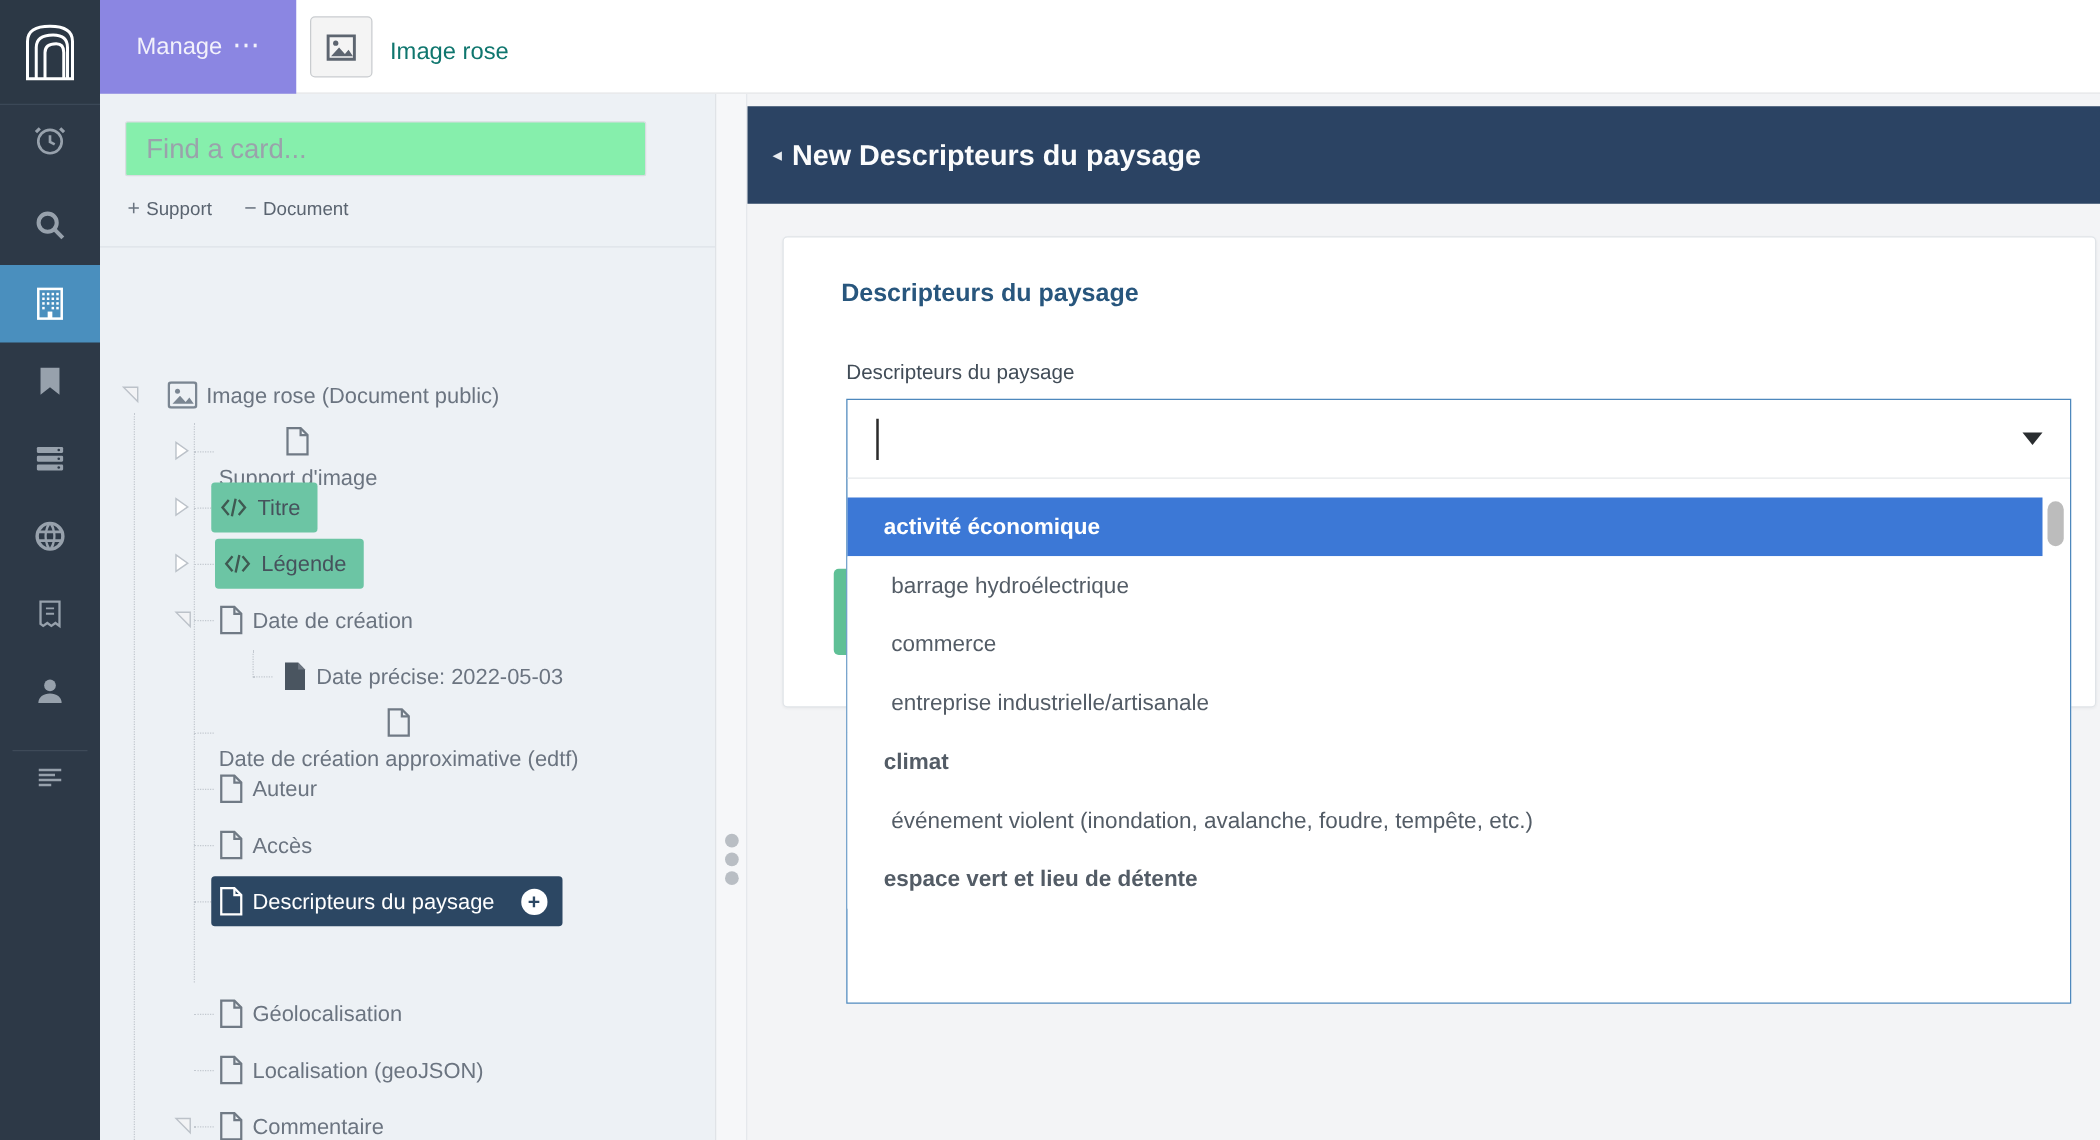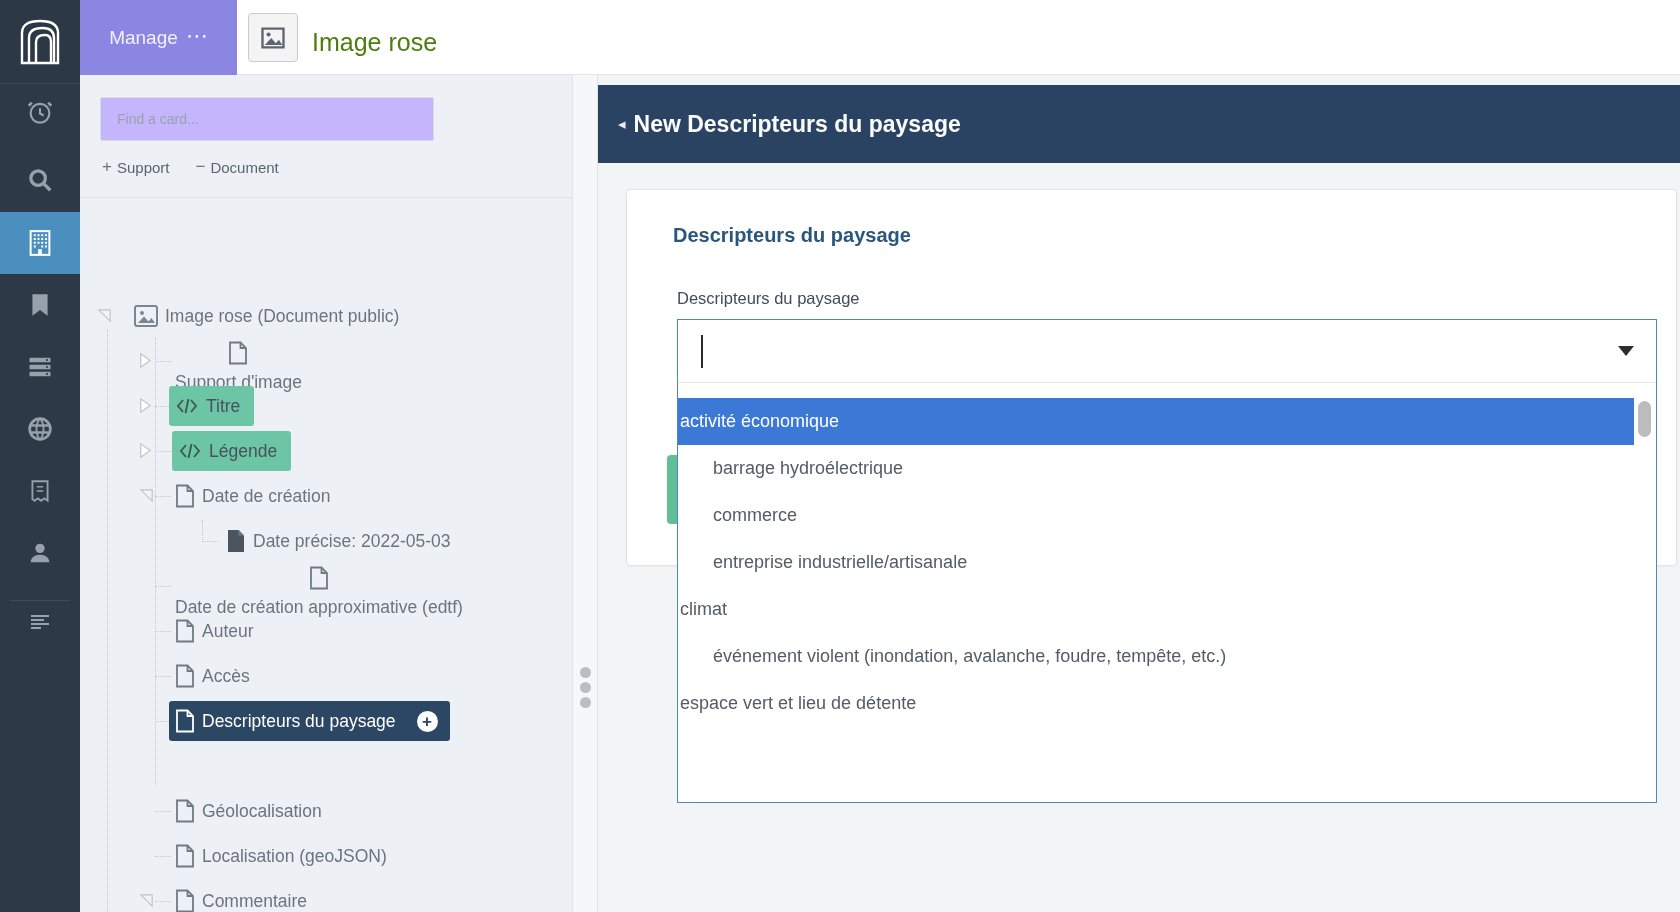--- a/index.html
+++ b/index.html
@@ -11,25 +11,25 @@
   #logo-block { position:absolute; left:0; top:0; width:80px; height:84px; background:#2c3845; border-bottom:1px solid #3b4857; display:flex; align-items:center; justify-content:center; }
   .side-icon { position:absolute; left:0; width:80px; height:62px; display:flex; align-items:center; justify-content:center; color:#97a1ac; cursor:pointer; }
   .side-icon.active { background:#4a8fbe; color:#ffffff; }
   .side-icon svg { display:block; }
   #side-divider { position:absolute; left:10px; right:10px; top:600px; height:1px; background:#3e4a58; }
 
   
   #topbar { position:absolute; left:80px; top:0; width:1600px; height:75px; background:#ffffff; border-bottom:1px solid #e2e4e6; z-index:25; }
   #manage-btn { position:absolute; left:0; top:0; width:157px; height:75px; background:#8b86e2; color:#f2f1fb; font-size:19px; display:flex; align-items:center; justify-content:center; gap:8px; cursor:pointer; }
   #doc-icon-box { position:absolute; left:168px; top:13px; width:50px; height:49px; background:#f4f4f4; border:1px solid #c9cccf; border-radius:4px; display:flex; align-items:center; justify-content:center; color:#5d6570; }
-  #page-title { position:absolute; left:232px; top:0; height:84px; display:flex; align-items:center; font-size:25px; color:#4d7c0f; }
+  #page-title { position:absolute; left:232px; top:0; height:84px; display:flex; align-items:center; font-size:19px; color:#0f766e; }
 
   
   #tree-panel { position:absolute; left:80px; top:75px; width:492px; height:837px; background:#edf1f5; overflow:hidden; }
-  #card-search { position:absolute; left:20px; top:22px; width:334px; height:44px; background:#c4b5fd; border:1px solid #d9dde1; border-radius:2px; font-size:14px; color:#4a525b; padding:0 16px; font-family:"Liberation Sans",sans-serif; }
+  #card-search { position:absolute; left:20px; top:22px; width:417px; height:44px; background:#86efac; border:1px solid #d9dde1; border-radius:2px; font-size:22px; color:#4a525b; padding:0 16px; font-family:"Liberation Sans",sans-serif; }
   #card-search::placeholder { color:#9aa2ab; }
   #tree-controls { position:absolute; left:22px; top:82px; font-size:15px; color:#5a6470; display:flex; gap:26px; }
   .tree-ctl { cursor:pointer; display:flex; align-items:center; gap:5px; }
   .tree-ctl .glyph { font-size:17px; color:#6a7480; }
   #tree-divider { position:absolute; left:0; right:0; top:122px; height:1px; background:#dde2e7; }
   #tree { position:absolute; left:0; top:123px; right:0; bottom:0; }
 
   .spine { position:absolute; width:0; border-left:1px dotted #c3c9d0; }
   .stub  { position:absolute; height:0; border-top:1px dotted #c3c9d0; }
 
@@ -56,21 +56,21 @@
   #green-btn { position:absolute; left:40px; top:265px; width:70px; height:69px; background:#5fc096; border-radius:4px; z-index:2; cursor:pointer; }
 
   #select-box { position:absolute; left:79px; top:244px; width:980px; height:484px; background:#ffffff; border:1px solid #4e88bd; z-index:10; }
   #select-input { position:relative; width:100%; height:63px; border-bottom:1px solid #e6e9ec; cursor:text; }
   #text-cursor { position:absolute; left:23px; top:15px; width:2px; height:33px; background:#2b2b2b; animation:blink 1.1s step-end infinite; }
   @keyframes blink { 50% { opacity:0; } }
   #dd-arrow { position:absolute; right:22px; top:26px; width:0; height:0; border-left:8px solid transparent; border-right:8px solid transparent; border-top:10px solid #2a2d30; cursor:pointer; }
 
   #options-list { position:absolute; left:0; top:78px; width:100%; }
   .opt { height:47px; line-height:47px; font-size:18px; color:#535c66; white-space:nowrap; overflow:hidden; cursor:pointer; background:#ffffff; }
-  .opt.lvl0 { padding-left:2px; }
+  .opt.lvl0 { padding-left:29px;font-weight:bold; }
   .opt.lvl1 { padding-left:35px; }
   .opt.selected { background:#3c78d6; color:#ffffff; width:956px; }
   #scroll-thumb { position:absolute; right:5px; top:81px; width:13px; height:36px; border-radius:7px; background:#bcbcbc; cursor:pointer; }
 </style>
 </head>
 <body>
 
 <div id="sidebar">
   <div id="logo-block">
     <svg width="44" height="46" viewBox="0 0 44 46" fill="none" stroke="#ffffff" stroke-width="2.4">

